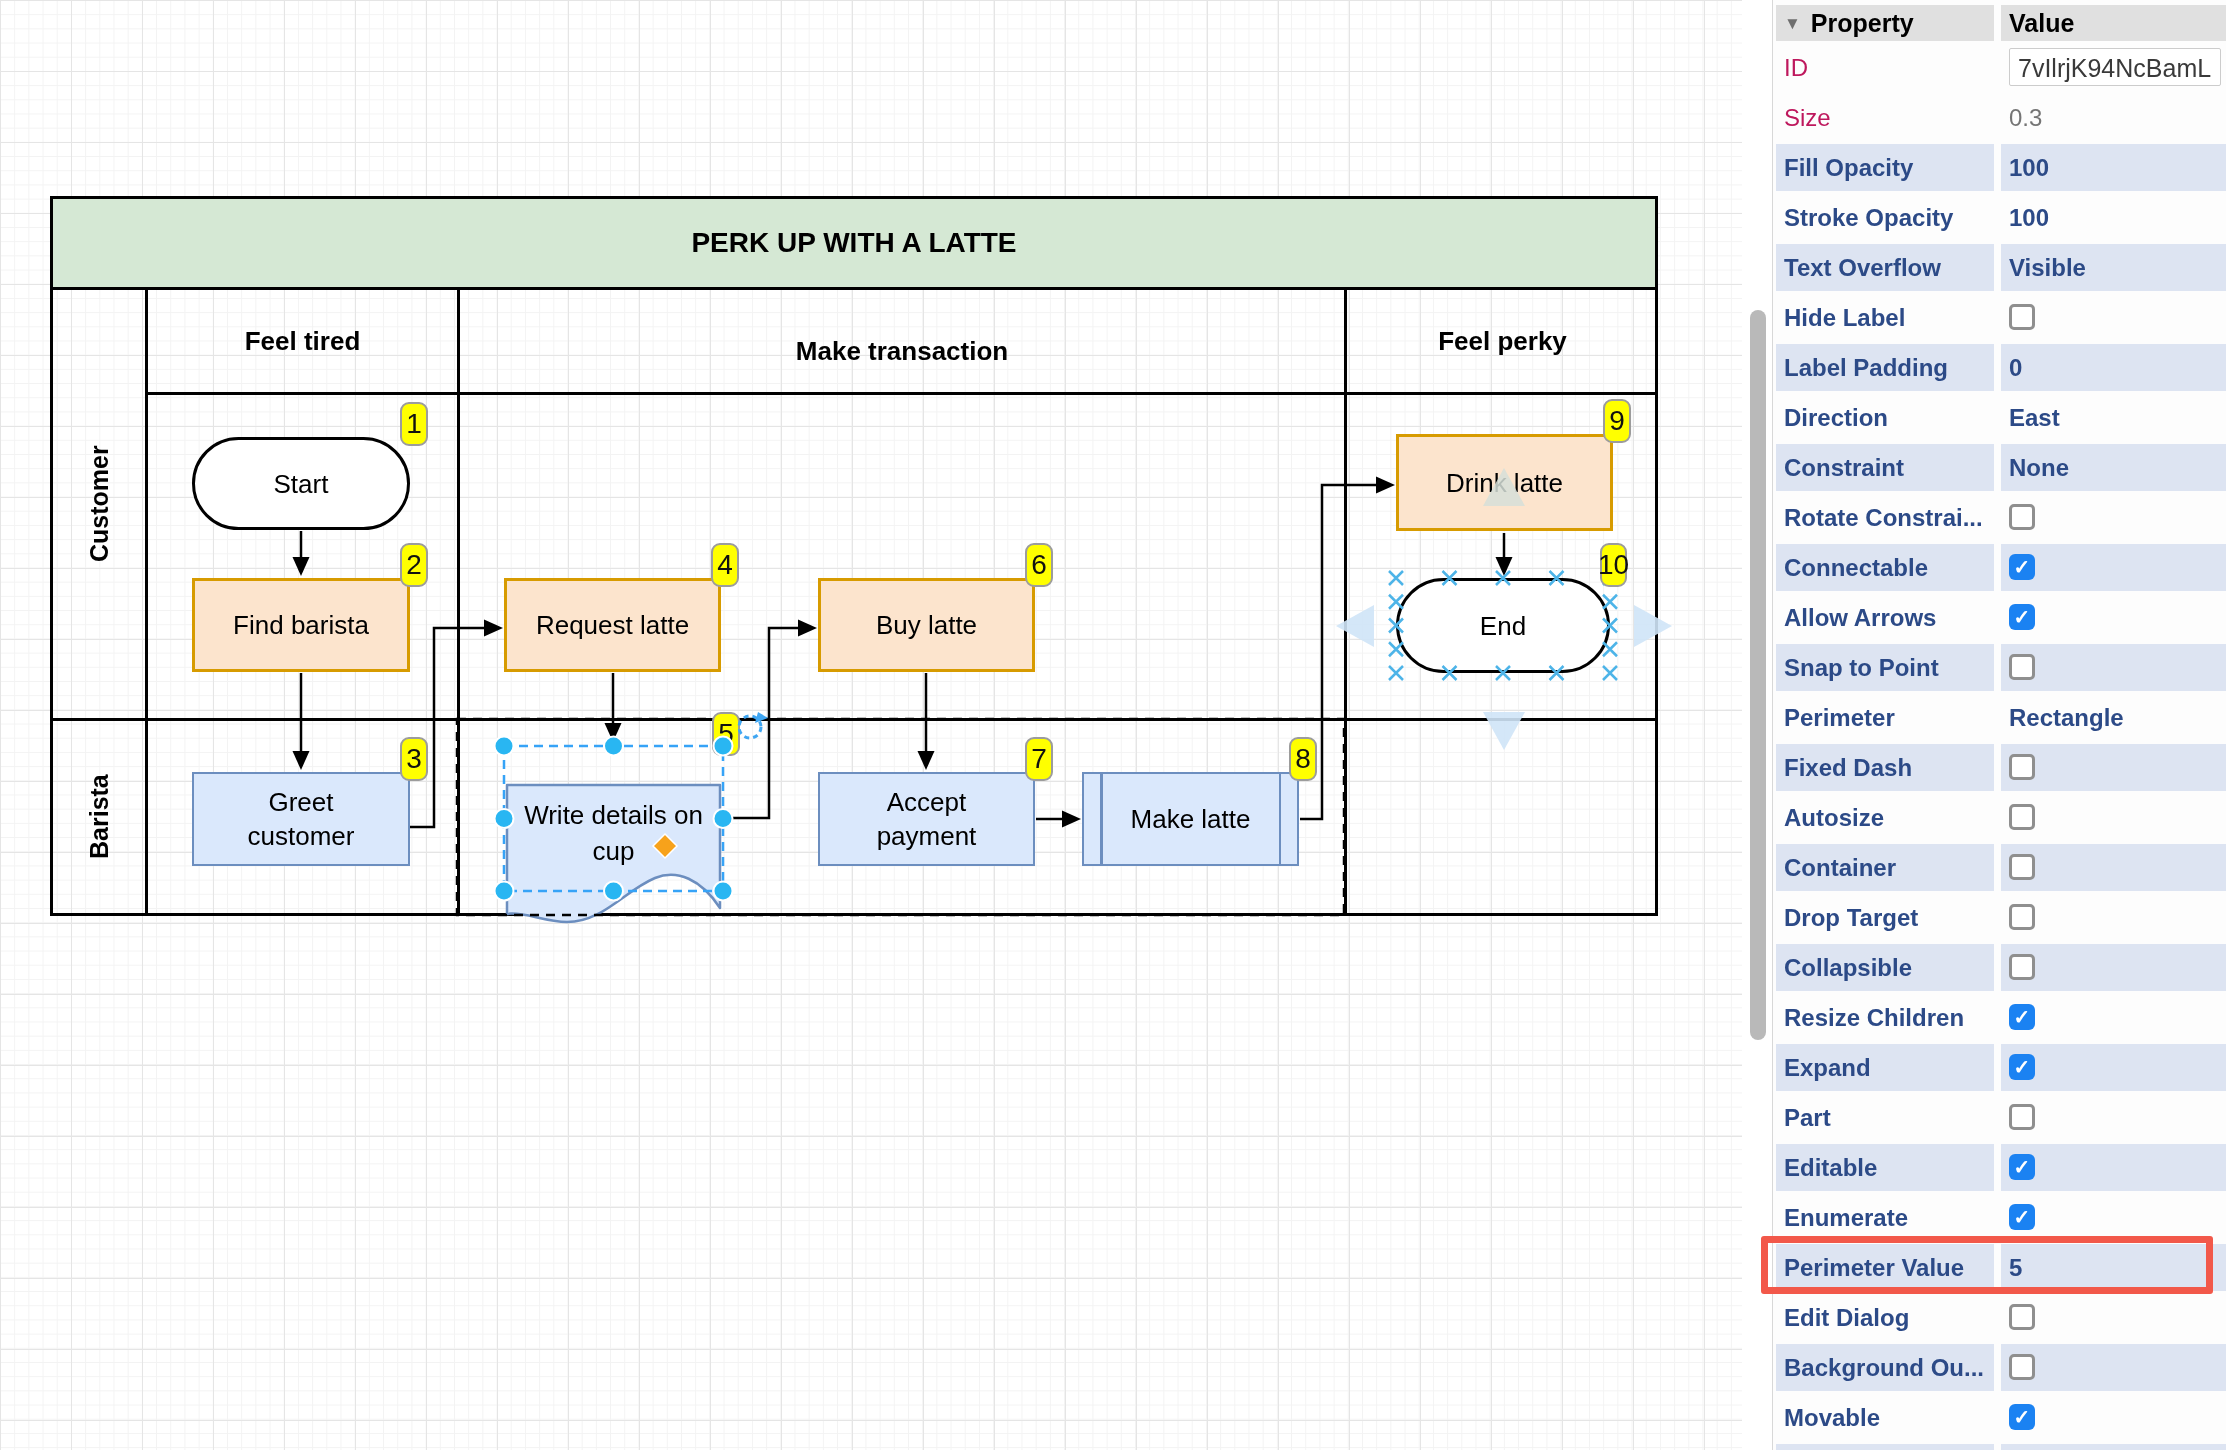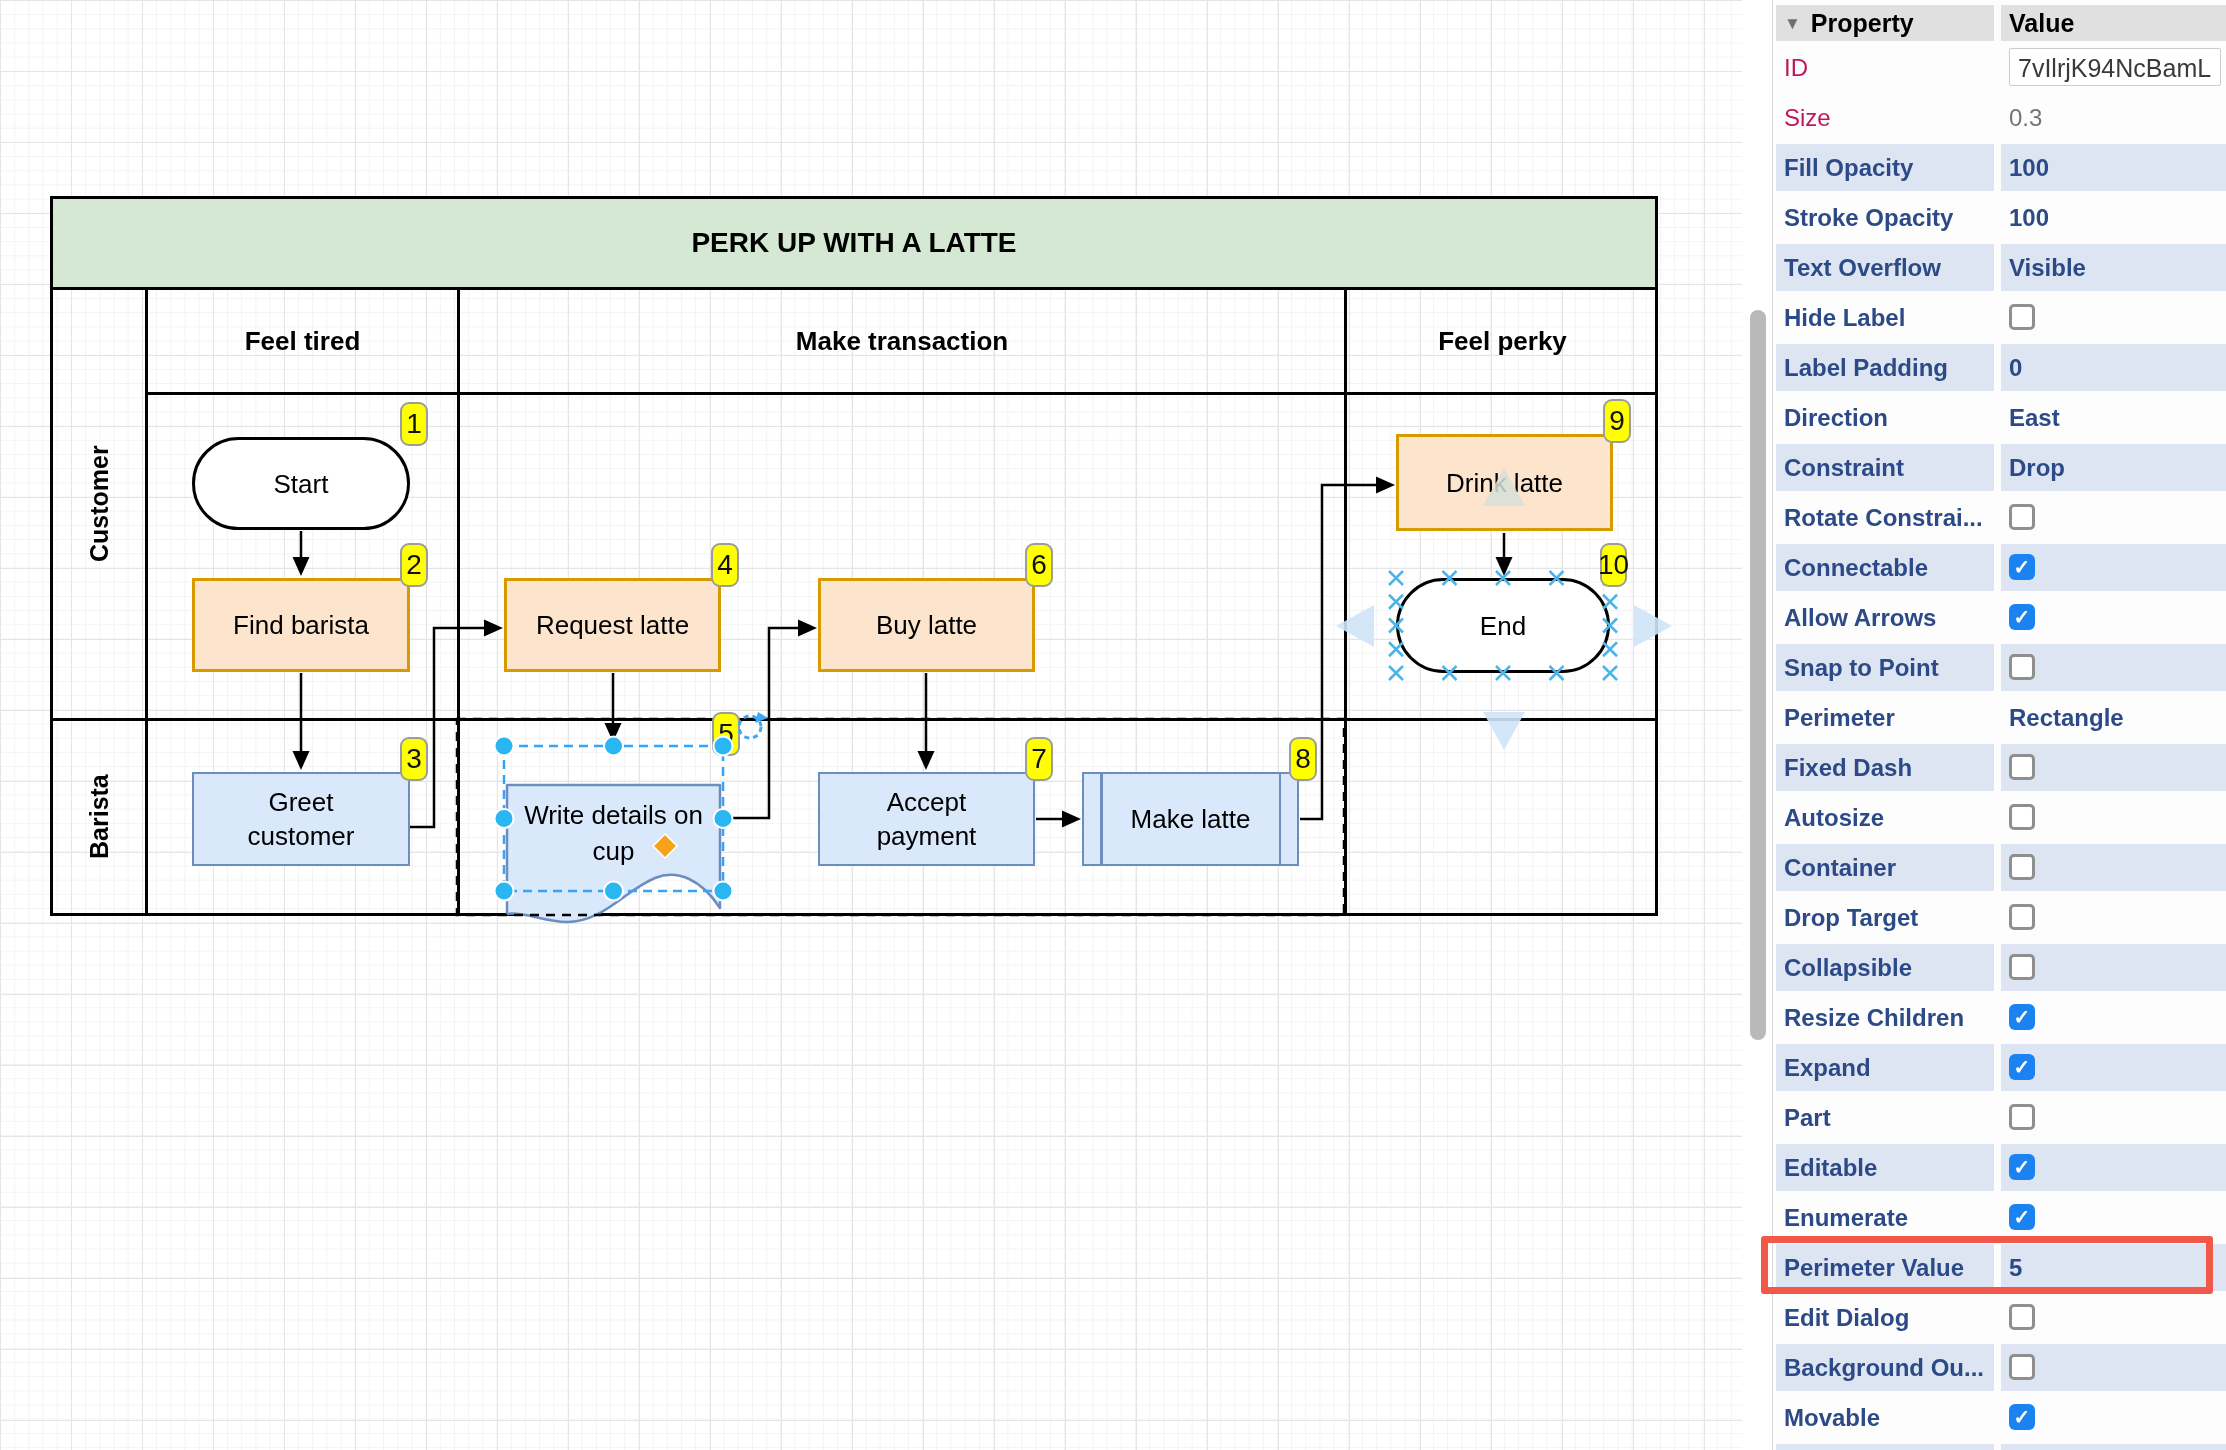--- a/index.html
+++ b/index.html
@@ -72,21 +72,21 @@
 
   <div class="vline" style="left:92px;top:88px;width:3px;bottom:0;"></div>
   <div class="vline" style="left:404px;top:88px;width:2.5px;bottom:0;"></div>
   <div class="vline" style="left:1291px;top:88px;width:2.5px;bottom:0;"></div>
   <div class="hline" style="left:92px;right:0;top:193px;height:2.5px;"></div>
   <div class="hline" style="left:0;right:0;top:519px;height:2.5px;"></div>
 
   <div class="col-header" style="left:95px;top:91px;width:309px;height:102px;text-align:right;">
     <span>Feel tired</span>
   </div>
-  <div class="col-header" style="left:407px;top:91px;width:884px;height:102px;">
+  <div class="col-header" style="left:407px;top:101px;width:884px;height:102px;">
     <span>Make transaction</span>
   </div>
   <div class="col-header" style="left:1294px;top:91px;width:311px;height:102px;">
     <span>Feel perky</span>
   </div>
 
   <div class="lane-label" style="left:0;top:91px;width:92px;height:428px;">
     <span>Customer</span>
   </div>
   <div class="lane-label" style="left:0;top:522px;width:92px;height:192px;">
@@ -219,21 +219,21 @@
       <div class="p-cell"><span class="val">100</span></div>
       <div class="p-cell bg-blue"><span class="lbl">Text Overflow</span></div>
       <div class="p-cell bg-blue"><span class="val">Visible</span></div>
       <div class="p-cell"><span class="lbl">Hide Label</span></div>
       <div class="p-cell"><span class="cbox off"></span></div>
       <div class="p-cell bg-blue"><span class="lbl">Label Padding</span></div>
       <div class="p-cell bg-blue"><span class="val">0</span></div>
       <div class="p-cell"><span class="lbl">Direction</span></div>
       <div class="p-cell"><span class="val">East</span></div>
       <div class="p-cell bg-blue"><span class="lbl">Constraint</span></div>
-      <div class="p-cell bg-blue"><span class="val">Drop</span></div>
+      <div class="p-cell bg-blue"><span class="val">None</span></div>
       <div class="p-cell"><span class="lbl">Rotate Constrai...</span></div>
       <div class="p-cell"><span class="cbox off"></span></div>
       <div class="p-cell bg-blue"><span class="lbl">Connectable</span></div>
       <div class="p-cell bg-blue"><span class="cbox on">✓</span></div>
       <div class="p-cell"><span class="lbl">Allow Arrows</span></div>
       <div class="p-cell"><span class="cbox on">✓</span></div>
       <div class="p-cell bg-blue"><span class="lbl">Snap to Point</span></div>
       <div class="p-cell bg-blue"><span class="cbox off"></span></div>
       <div class="p-cell"><span class="lbl">Perimeter</span></div>
       <div class="p-cell"><span class="val">Rectangle</span></div>

